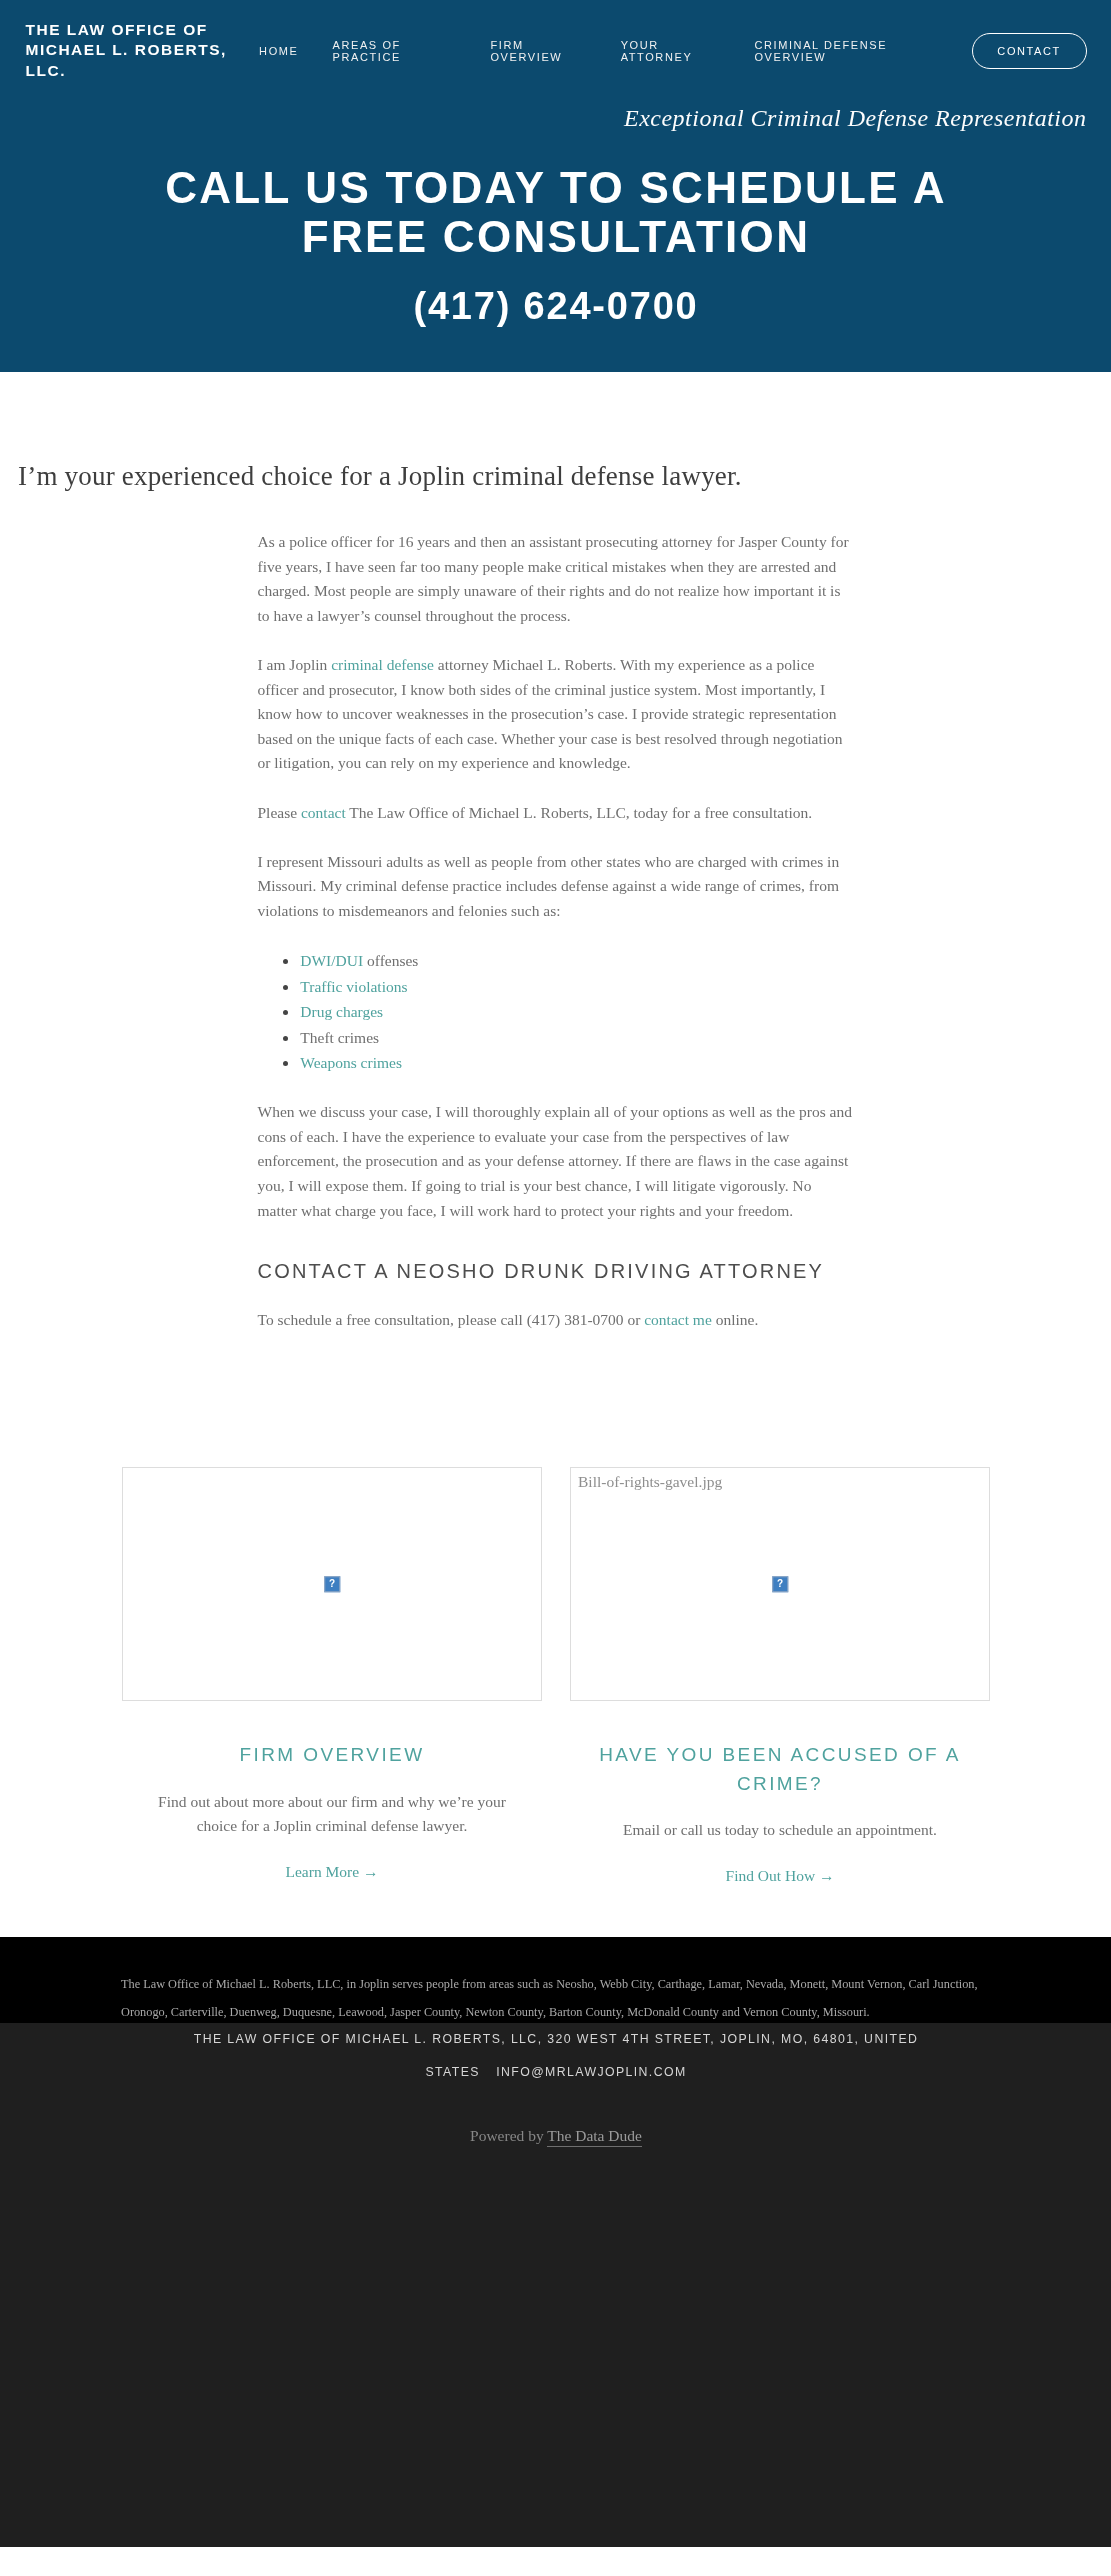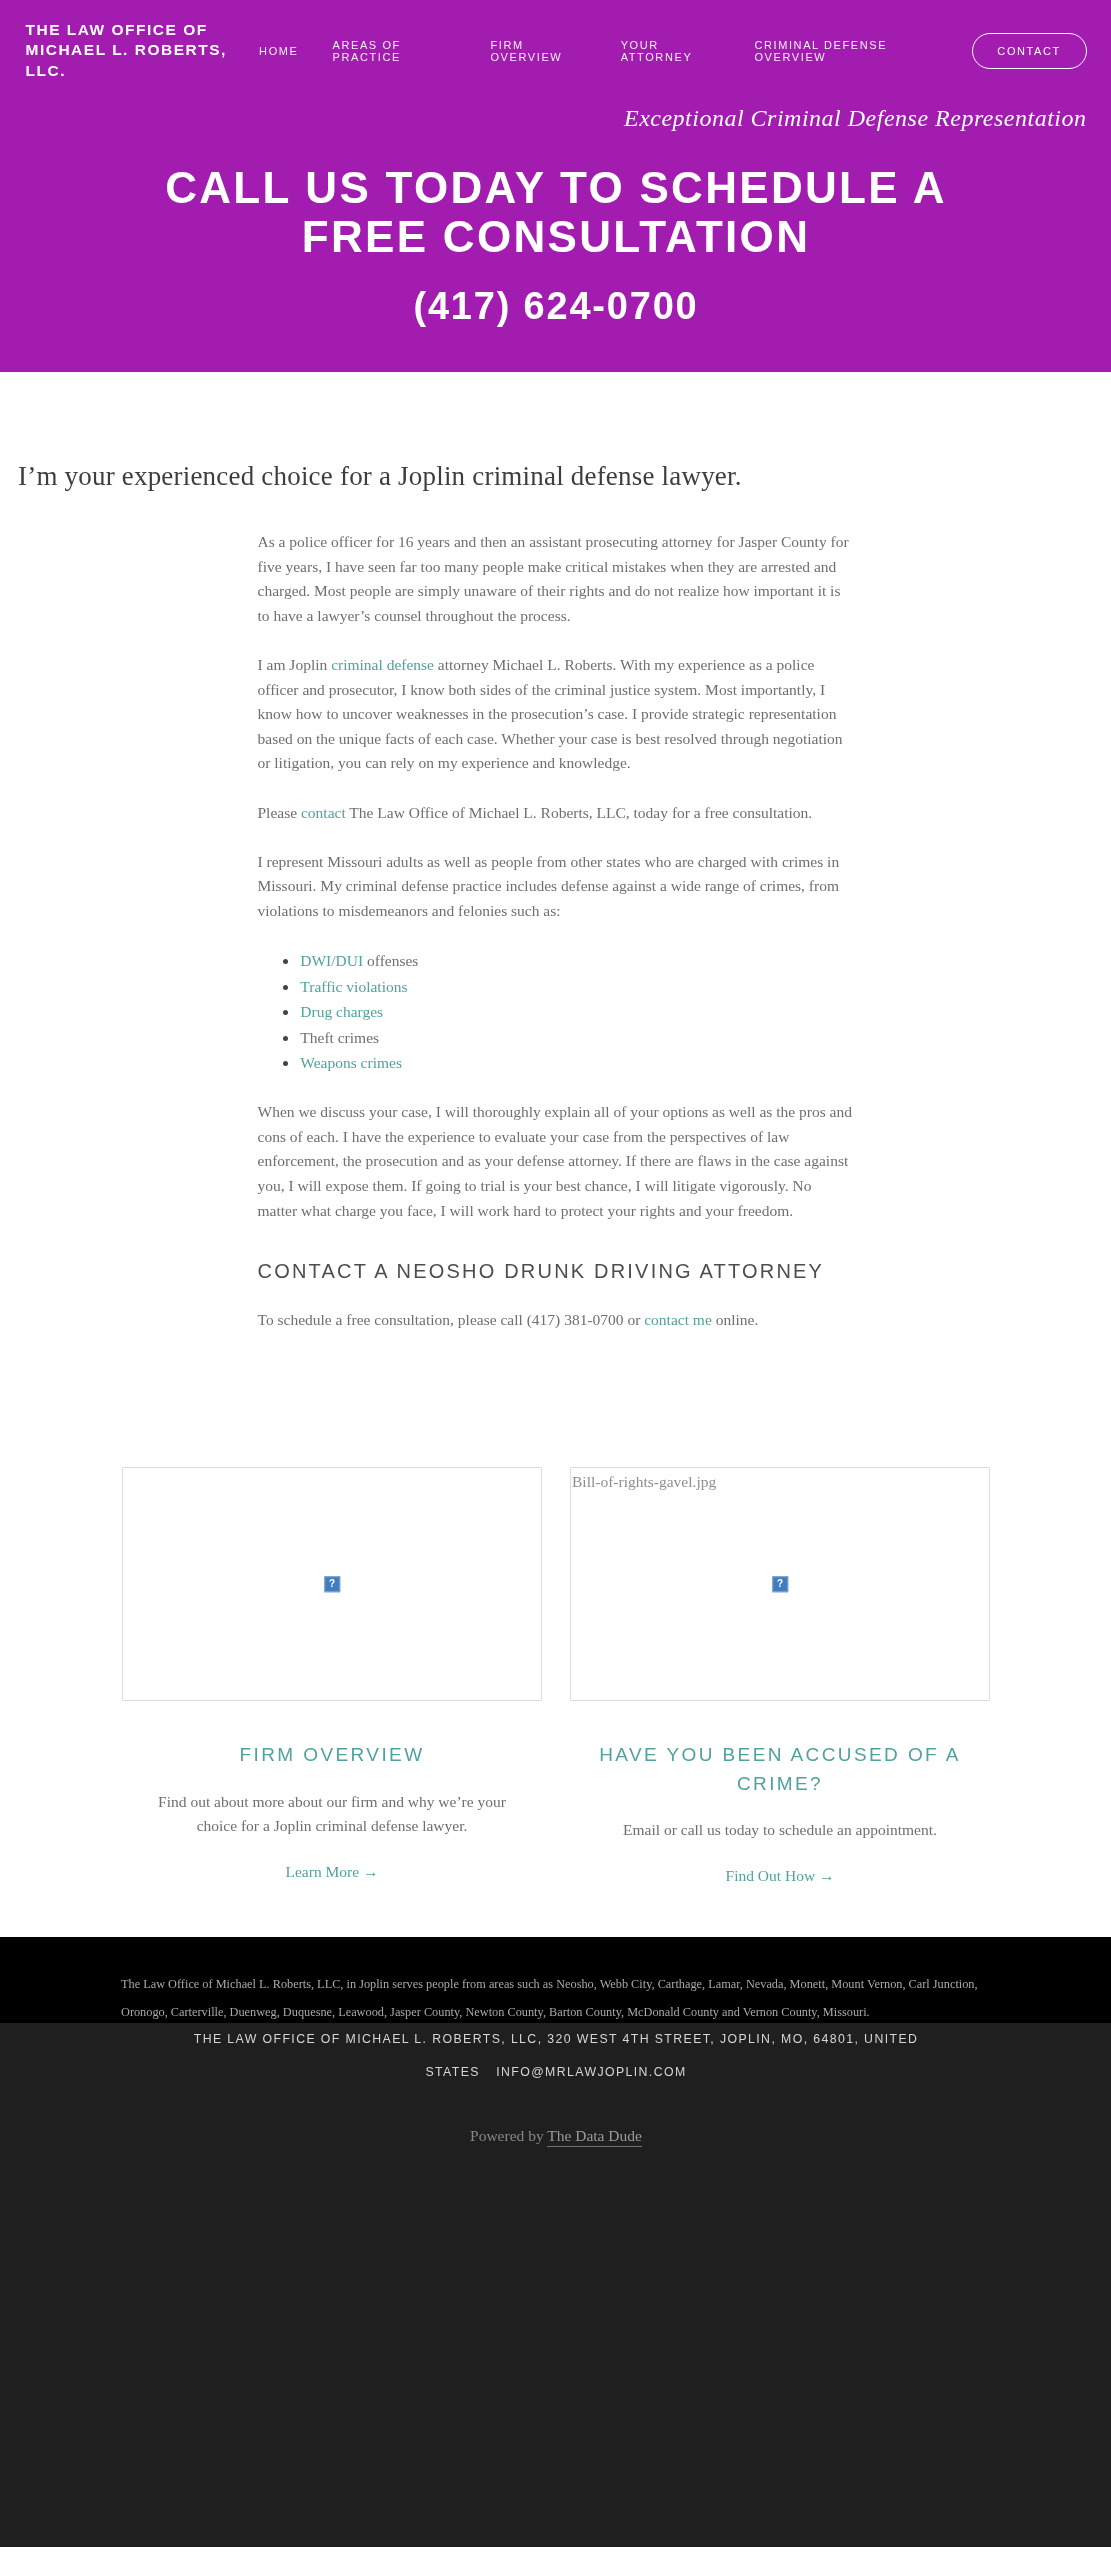--- a/index.html
+++ b/index.html
@@ -6,21 +6,21 @@
   html, body { margin: 0; padding: 0; }
   body {
     width: 1112px;
     background: #ffffff;
     font-family: "Liberation Sans", sans-serif;
     -webkit-font-smoothing: antialiased;
   }
 
   
   .hero {
-    background: #a21caf;
+    background: #0c4a6e;
     height: 372px;
     padding: 20px 25.5px 0 25.5px;
     color: #ffffff;
   }
   .topbar { display: flex; align-items: center; }
   .site-title {
     width: 230px;
     font-size: 15.5px;
     font-weight: bold;
     letter-spacing: 1.5px;
@@ -109,21 +109,21 @@
     font-weight: normal;
     margin: 36px 0 24px 0;
     text-transform: uppercase;
   }
 
   
   .cards { display: flex; justify-content: center; gap: 28px; margin-top: 135px; }
   .card { width: 420px; }
   .imgbox { height: 234px; border: 0.9px solid #dddddd; position: relative; background: #ffffff; }
   .img-alt {
-    position: absolute; top: 4.6px; left: 1px;
+    position: absolute; top: 4.6px; left: 7px;
     font-family: "Liberation Serif", serif;
     font-size: 15.5px; color: #8e8e8e;
   }
   .broken-icon {
     position: absolute; top: 50%; left: 50%;
     transform: translate(-50%, -50%);
     width: 15.5px; height: 15.5px;
     background: #3f7fc1;
     border: 0.9px solid #93a9c4;
     color: #ffffff;

